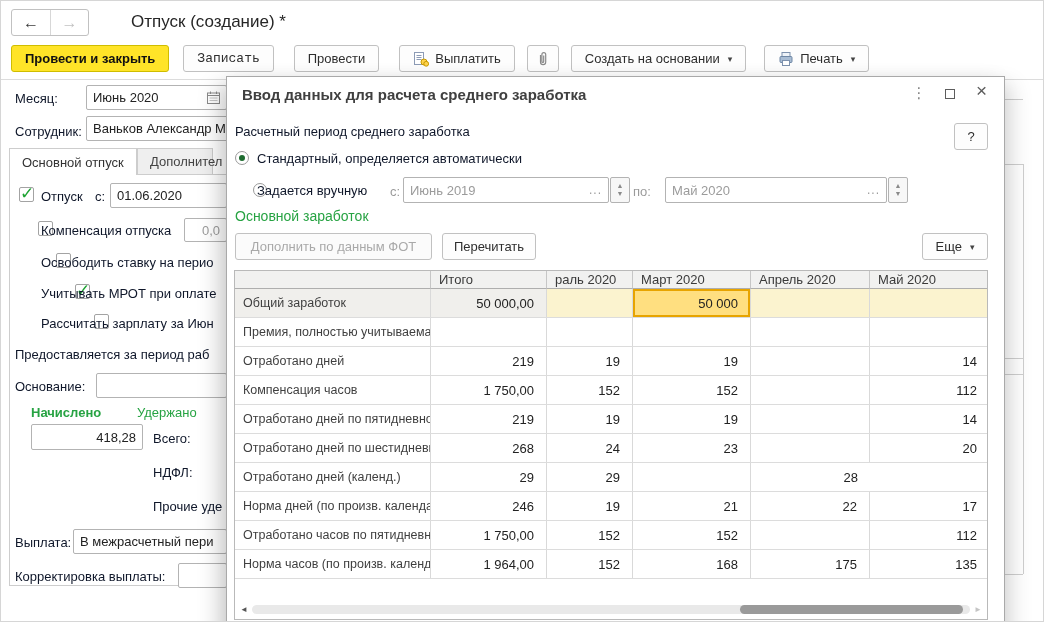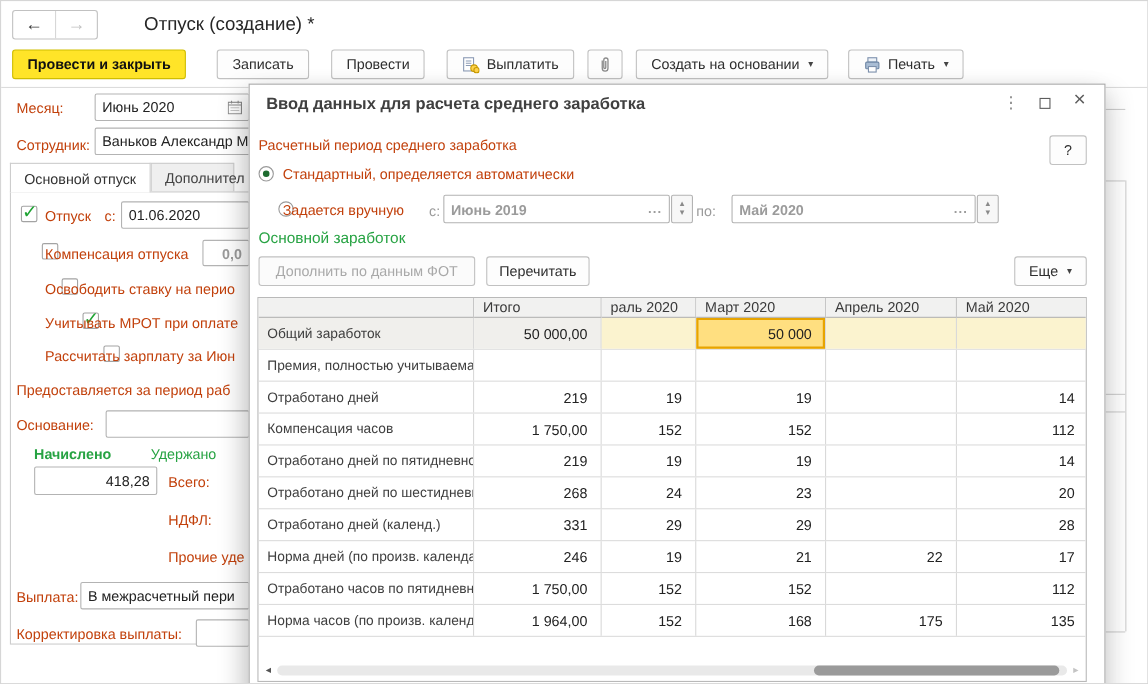--- a/index.html
+++ b/index.html
@@ -1,41 +1,41 @@
 <!DOCTYPE html>
 <html><head>
 <meta charset="utf-8">
 <style>
   * { margin:0; padding:0; box-sizing:border-box; }
   html,body { background:#fff; }
   body { font-family:"Liberation Sans","DejaVu Sans",sans-serif; font-size:13px; color:#333; }
   #stage { position:relative; width:1044px; height:622px; background:#fff; overflow:hidden; border:1px solid #d6d6d6; }
 
   .abs { position:absolute; }
-  .lbl { color:#c2410c; white-space:nowrap; }
+  .lbl { color:#0f172a; white-space:nowrap; }
 
   
   .btn { display:inline-flex; align-items:center; justify-content:center; gap:6px;
          height:27px; padding:0 13px; background:#fdfdfd; border:1px solid #c1c1c1;
          border-radius:3px; color:#2e2e2e; white-space:nowrap; cursor:default; }
   .btn.primary { background:#ffe428; border-color:#cfbd00; font-weight:bold; color:#111; }
   .btn.disabled { color:#a9a9a9; background:#fbfbfb; }
   .dd-arrow { font-size:9px; color:#444; margin-left:2px; }
 
   
   .navgrp { display:flex; border:1px solid #c1c1c1; border-radius:3px; background:#fff; height:27px; }
   .navbtn { width:38px; display:flex; align-items:center; justify-content:center; font-size:16px; }
   .navbtn.fwd { border-left:1px solid #d7d7d7; color:#c2c2c2; }
   .navbtn.back { color:#3a3a3a; }
 
   
   .inp { background:#fff; border:1px solid #b3b3b3; border-radius:2px; height:25px;
          display:flex; align-items:center; padding:0 6px; color:#222; overflow:hidden; white-space:nowrap; }
   .inp.num { justify-content:flex-end; }
-  .inp.dis { color:#9b9b9b;font-weight:bold; }
+  .inp.dis { color:#9b9b9b; }
   .page-sep { height:1px; background:#dcdcdc; }
 
   
   .cb { width:15px; height:15px; border:1px solid #a3a3a3; border-radius:2px; background:#fff; position:relative; display:inline-block; }
   .cb.on::after { content:"✓"; position:absolute; left:0px; top:-5px; font-size:17px; font-weight:bold; color:#1da332; }
   .radio { width:14px; height:14px; border:1px solid #9a9a9a; border-radius:50%; background:#fff; position:relative; display:inline-block; }
   .radio.on::after { content:""; position:absolute; left:3px; top:3px; right:3px; bottom:3px; border-radius:50%; background:#1d6b2f; }
 
   
   .tab { position:absolute; height:27px; display:flex; align-items:center; padding:0 12px; }
@@ -89,21 +89,21 @@
   <div class="abs navgrp" style="left:10px; top:8px;">
     <div class="navbtn back">←</div>
     <div class="navbtn fwd">→</div>
   </div>
   <div class="abs" style="left:130px; top:11px; font-size:17px; color:#262626;">Отпуск (создание) *</div>
 
   <div class="abs" style="left:10px; top:44px; display:flex; gap:12px;">
     <div class="btn primary">
         <span>Провести и закрыть</span>
       </div>
-    <div class="btn" style="margin-left:16px;">
+    <div class="btn" style="margin-left:2px;font-family:Liberation Mono, monospace;">
         <span>Записать</span>
       </div>
     <div class="btn" style="margin-left:8px;">
         <span>Провести</span>
       </div>
     <div class="btn" style="margin-left:8px;">
       <span>
         <svg width="16" height="16" viewBox="0 0 16 16">
           <rect x="1.5" y="1.5" width="9" height="12" fill="#fff" stroke="#8c9bb5"></rect>
           <line x1="3.5" y1="4.5" x2="8.5" y2="4.5" stroke="#8c9bb5"></line>
@@ -329,21 +329,20 @@
           <div class="trow">
             <div class="tcell rowlabel c0">Отработано дней по шестидневно…</div>
             <div class="tcell val c1">268</div>
             <div class="tcell val c2">24</div>
             <div class="tcell val c3">23</div>
             <div class="tcell val c4"></div>
             <div class="tcell val c5">20</div>
           </div>
           <div class="trow">
             <div class="tcell rowlabel c0">Отработано дней (календ.)</div>
-            <div class="tcell val c1">331</div>
             <div class="tcell val c2">29</div>
             <div class="tcell val c3">29</div>
             <div class="tcell val c4"></div>
             <div class="tcell val c5">28</div>
           </div>
           <div class="trow">
             <div class="tcell rowlabel c0">Норма дней (по произв. календар…</div>
             <div class="tcell val c1">246</div>
             <div class="tcell val c2">19</div>
             <div class="tcell val c3">21</div>

